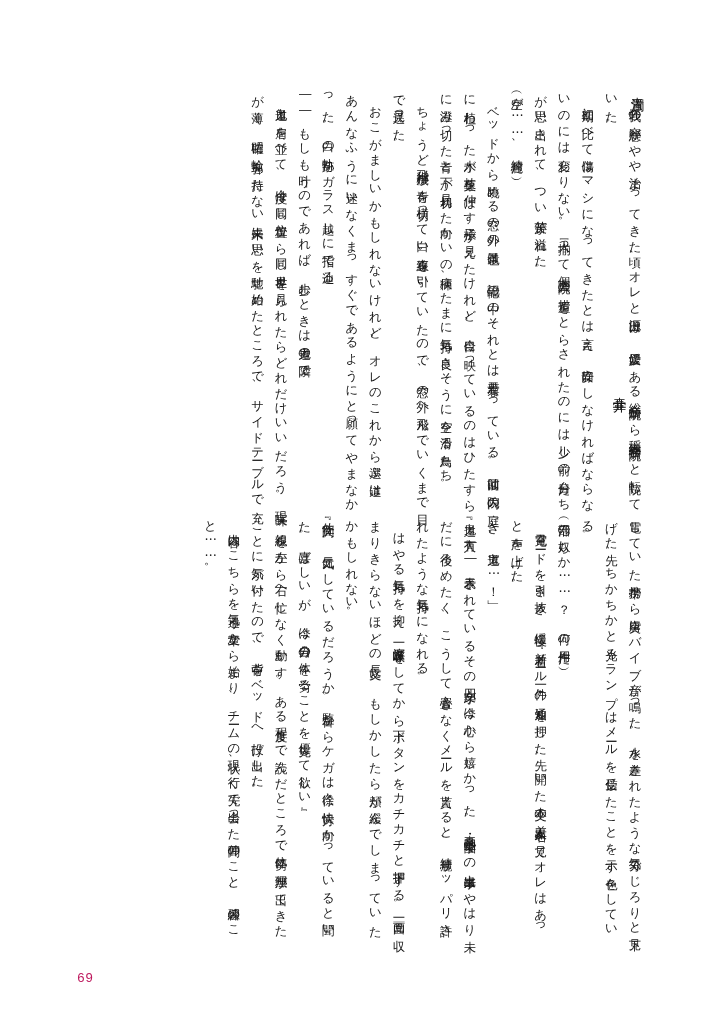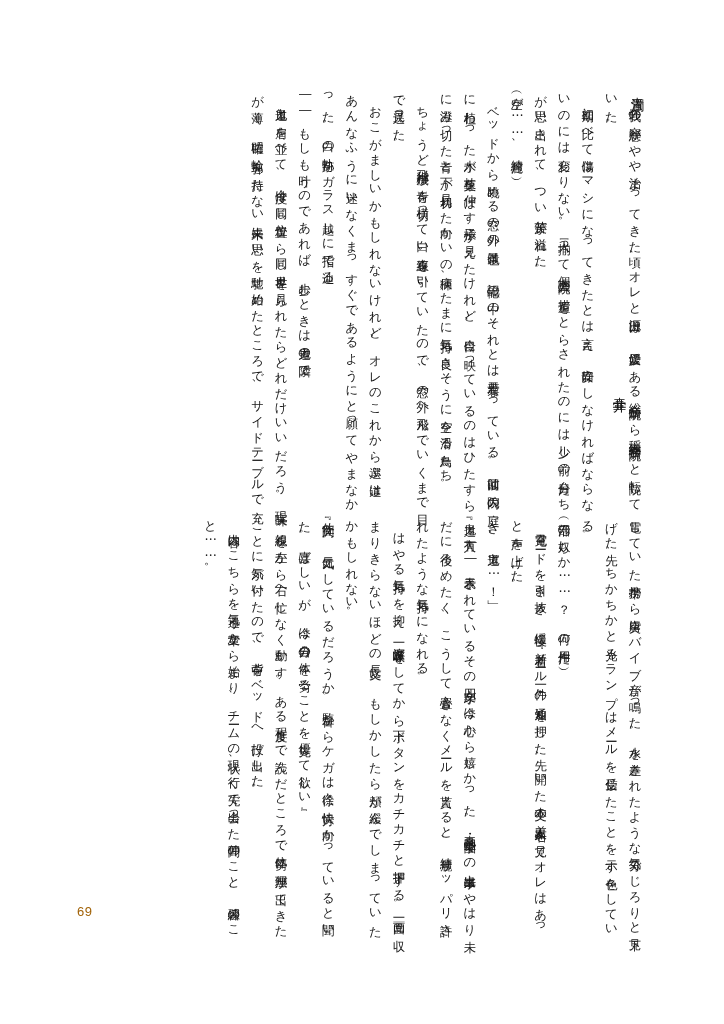--- a/index.html
+++ b/index.html
@@ -78,24 +78,24 @@
     text-indent: 1em;
   }
   .para.noindent {
     text-indent: 0;
   }
 
   
   #folio {
     position: absolute;
     left: 77px;
-    top: 904px;
+    top: 971px;
     font-size: 13px;
-    font-family: Liberation Sans, sans-serif;
-    color: #a16207;
+    font-family: Liberation Mono, monospace;
+    color: #be185d;
     letter-spacing: 0.5px;
   }
 </style>
 </head>
 <body>
 
 <div id="page">
 
   <div class="headgroup">
     <span class="doc-title">青濁</span>

